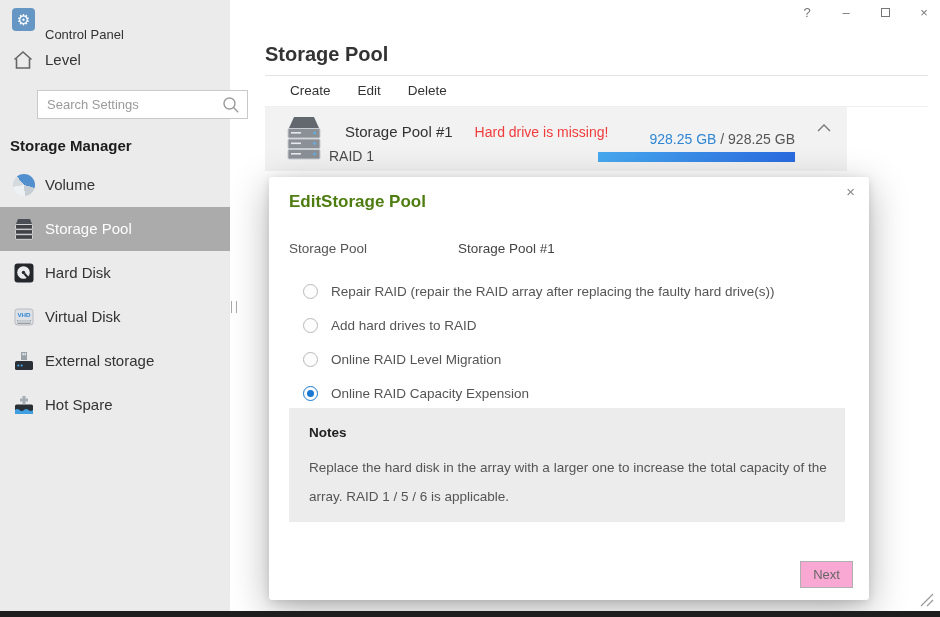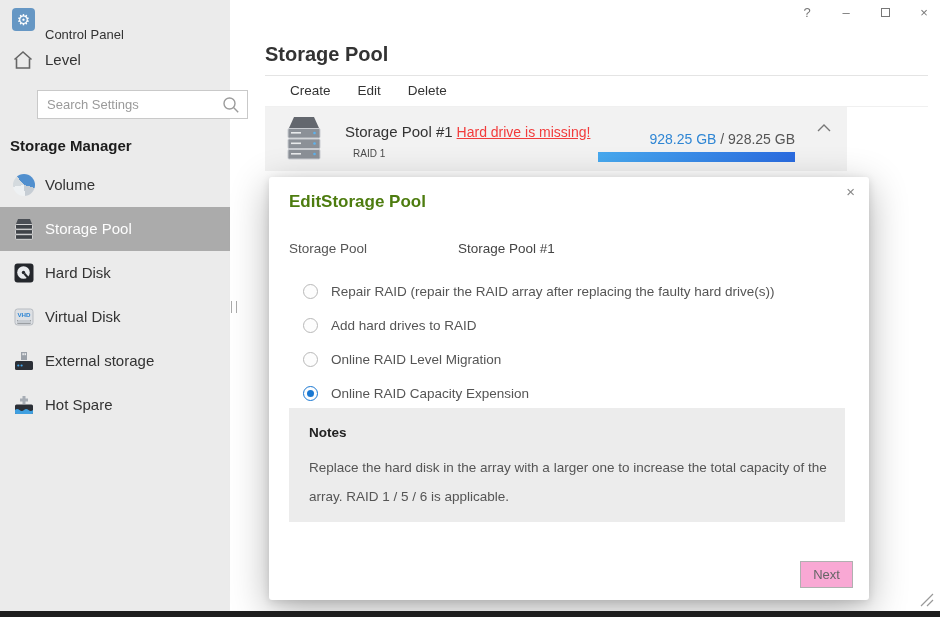--- a/index.html
+++ b/index.html
@@ -39,22 +39,22 @@
   .main-title{position:absolute;left:265px;top:43px;font-size:20px;font-weight:bold;color:#333;}
   .rule1{position:absolute;left:265px;top:75px;width:663px;height:0;border-top:1px solid #e4e4e4;}
   .menu-row{position:absolute;left:290px;top:83px;display:flex;gap:27px;}
   .menu-item{font-size:13.5px;color:#333;cursor:default;}
   .rule2{position:absolute;left:265px;top:106px;width:663px;height:0;border-top:1px solid #f0f0f0;}
 
   .pool-row{position:absolute;left:265px;top:107px;width:582px;height:64px;background:#f2f2f2;}
   .pool-server-icon{position:absolute;left:18px;top:8px;}
   .pool-name-line{position:absolute;left:80px;top:16px;white-space:nowrap;}
   .pool-name{font-size:15px;color:#333;}
-  .pool-warning{font-size:14px;color:#f23b3b;margin-left:4px;text-decoration:underline;}
-  .pool-raid{position:absolute;left:88px;top:41px;font-size:10px;color:#4a4a4a;}
+  .pool-warning{font-size:14px;color:#f23b3b;margin-left:22px;}
+  .pool-raid{position:absolute;left:64px;top:41px;font-size:14px;color:#4a4a4a;}
   .pool-usage{position:absolute;right:52px;top:24px;font-size:14px;white-space:nowrap;}
   .usage-used{color:#2f86d4;}
   .usage-total{color:#555;}
   .pool-bar{position:absolute;right:52px;top:45px;width:197px;height:10px;background:#dfe3e7;}
   .pool-bar-fill{height:100%;background:linear-gradient(90deg,#47a9ef,#2a6be0);}
   .pool-chevron{position:absolute;right:15px;top:16px;}
 
   
   .dialog{position:absolute;left:269px;top:177px;width:600px;height:423px;background:#fff;border-radius:3px;
           box-shadow:0 10px 38px rgba(0,0,0,0.30), 0 2px 8px rgba(0,0,0,0.12);}

